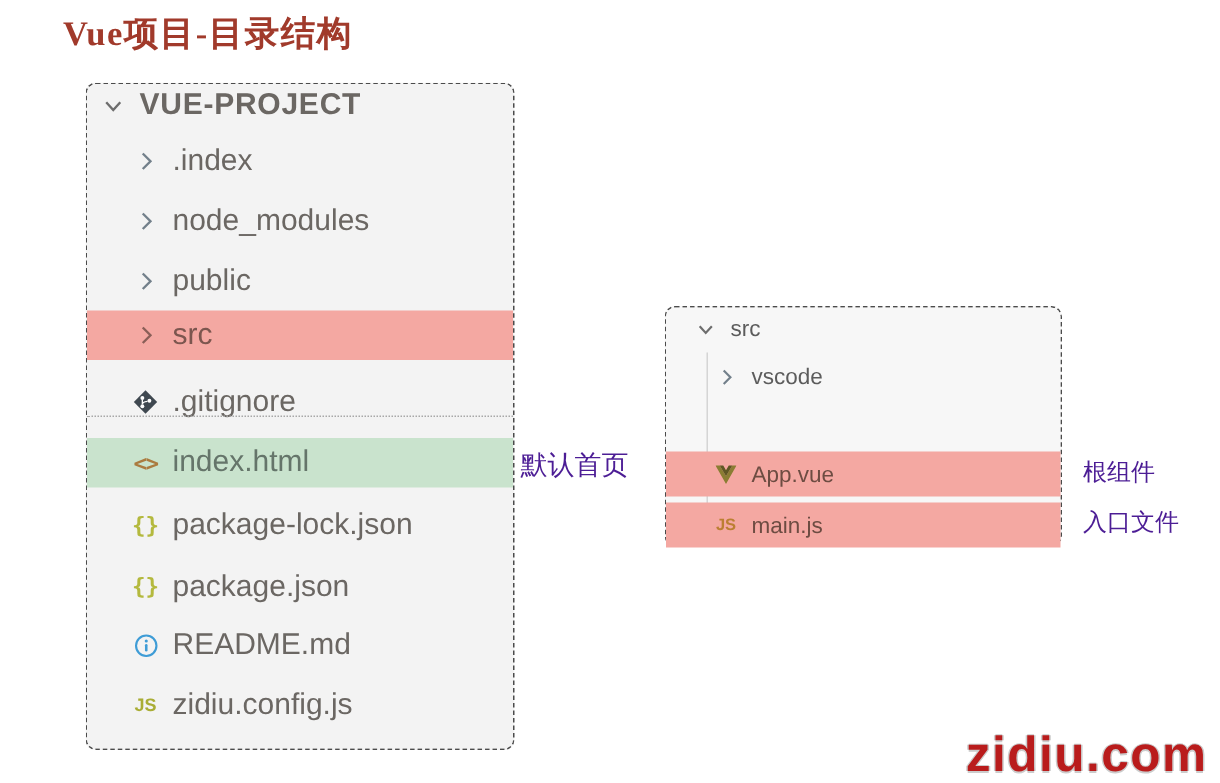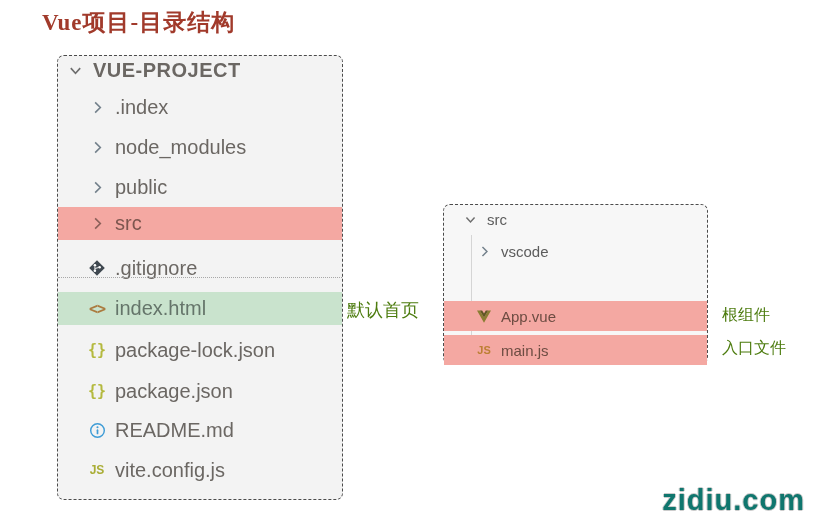--- a/index.html
+++ b/index.html
@@ -91,33 +91,33 @@
   .ti { font-family: "DejaVu Sans Mono", monospace; font-weight: bold; }
   .ico-angle { color: #ab7b3f; font-size: 15px; letter-spacing: -1px; }
   .ico-brace { color: #b4b93e; font-size: 15px; }
   .ico-js-olive { color: #a9ad35; font-size: 12px; letter-spacing: 0; font-family: "Liberation Sans", sans-serif; }
   .ico-js-amber { color: #bc7f33; font-size: 11px; font-family: "Liberation Sans", sans-serif; }
 
   
   .annotation {
     position: absolute;
     font-family: "Liberation Serif", "DejaVu Serif", serif;
-    color: #4d7c0f;
+    color: #4c1d95;
   }
   .ann-index  { left: 347px; top: 298px; font-size: 18px; }
   .ann-app    { left: 722px; top: 305px; font-size: 16px; }
   .ann-main   { left: 722px; top: 338px; font-size: 16px; }
 
   
   .watermark {
     position: absolute;
     right: 8px; top: 484px;
-    font-size: 29px;
+    font-size: 33px;
     font-weight: bold;
-    color: #0f766e;
+    color: #b91c1c;
     letter-spacing: 1px;
     text-shadow: 1px 0 0 #cccccc, -1px 0 0 #cccccc, 0 1px 0 #cccccc, 0 -1px 0 #cccccc;
   }
 
   svg { display: block; }
 </style>
 </head>
 <body>
 
 <div class="page-title">Vue项目-目录结构</div>
@@ -205,21 +205,21 @@
         <circle cx="9" cy="9" r="7.2" fill="none" stroke="#3e9cd6" stroke-width="1.5"></circle>
         <circle cx="9" cy="5.6" r="1.1" fill="#3e9cd6"></circle>
         <rect x="8.1" y="7.8" width="1.8" height="5.2" rx="0.9" fill="#3e9cd6"></rect>
       </svg>
     </span>
     <span>README.md</span>
   </div>
 
   <div class="row row-child" style="top:400px;">
     <span class="icon-slot ti ico-js-olive">JS</span>
-    <span>vite.config.js</span>
+    <span>zidiu.config.js</span>
   </div>
 
 </div>
 
 <div class="panel panel-right">
 
   <div class="indent-guide"></div>
 
   <div class="row row-r-root" style="top:0;">
     <span class="icon-slot">

